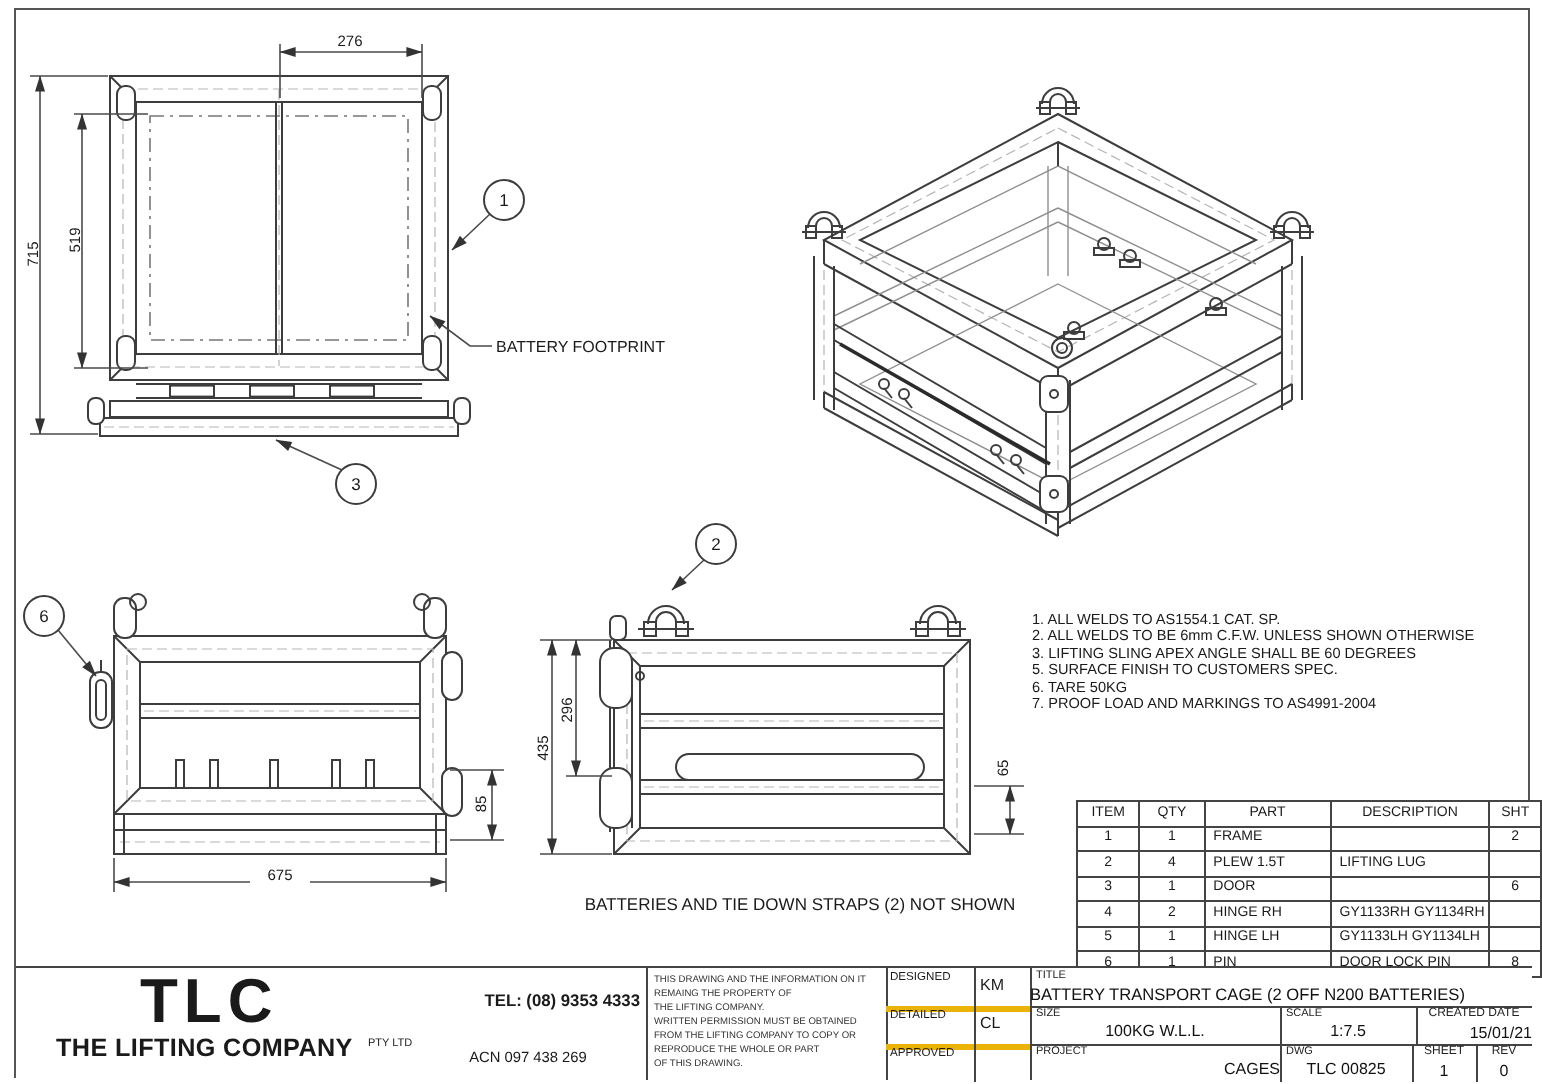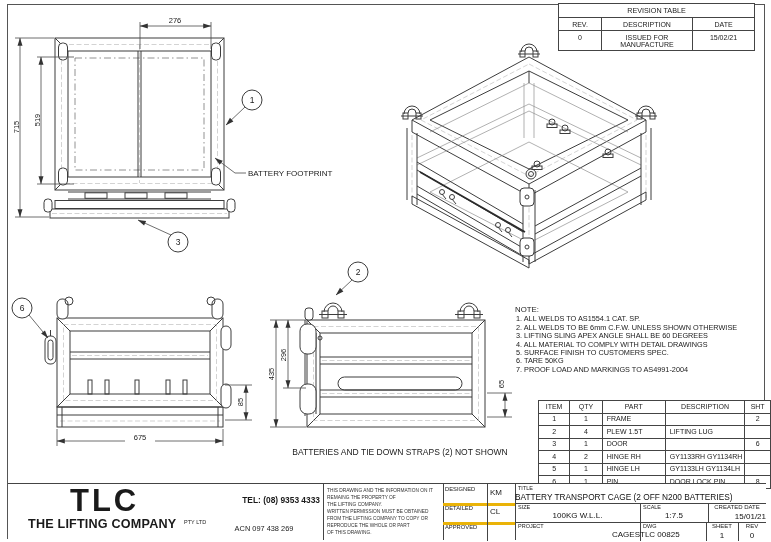--- a/index.html
+++ b/index.html
@@ -334,40 +334,25 @@
       <g>
         <line class="dim" x1="352" y1="280" x2="336" y2="295" marker-end="url(#ar)"></line>
         <circle class="sf" cx="358" cy="272" r="10"></circle>
         <text class="bal" x="358" y="275">2</text>
       </g>
     </g>
 
     <text class="cap" x="400" y="455" text-anchor="middle">BATTERIES AND TIE DOWN STRAPS (2) NOT SHOWN</text>
   </svg>
 
-  <div id="revtab" class="ovl">
-    <div class="t">REVISION TABLE</div>
-    <div class="r">
-      <div class="c1">REV.</div>
-      <div class="c2">DESCRIPTION</div>
-      <div class="c3">DATE</div>
-    </div>
-    <div class="r">
-      <div class="c1">0</div>
-      <div class="c2">ISSUED FOR MANUFACTURE</div>
-      <div class="c3">15/02/21</div>
-    </div>
-  </div>
 
   <div id="notes" class="ovl">
-    <div class="hd">NOTE:</div>
     <div class="it">1. ALL WELDS TO AS1554.1 CAT. SP.</div>
     <div class="it">2. ALL WELDS TO BE 6mm C.F.W. UNLESS SHOWN OTHERWISE</div>
     <div class="it">3. LIFTING SLING APEX ANGLE SHALL BE 60 DEGREES</div>
-    <div class="it">4. ALL MATERIAL TO COMPLY WITH DETAIL DRAWINGS</div>
     <div class="it">5. SURFACE FINISH TO CUSTOMERS SPEC.</div>
     <div class="it">6. TARE 50KG</div>
     <div class="it">7. PROOF LOAD AND MARKINGS TO AS4991-2004</div>
   </div>
 
   <table id="parts" class="ovl">
     <tbody>
         <tr>
       <th class="ca" style="width:28px">ITEM</th>
       <th class="ca" style="width:30px">QTY</th>
@@ -474,21 +459,21 @@
       <span class="cellab" style="left:0;right:0;top:1px;text-align:center;font-size:6px">CREATED DATE</span>
       <span class="cellval" style="left:0;right:0;top:9px;text-align:right">15/01/21</span>
     </div>
 
     <div style="position:absolute;left:507px;top:38px;width:125px;height:19px;border-right:1px solid #444">
       <span class="cellab" style="left:3px;top:1px">PROJECT</span>
       <span class="cellval" style="left:0;right:0;top:8px;text-align:right">CAGES</span>
     </div>
     <div style="position:absolute;left:632px;top:38px;width:66px;height:19px;border-right:1px solid #444">
       <span class="cellab" style="left:3px;top:1px">DWG</span>
-      <span class="cellval" style="left:0;right:0;top:8px;">TLC 00825</span>
+      <span class="cellval" style="left:0;right:0;top:8px;text-align:center">TLC 00825</span>
     </div>
     <div style="position:absolute;left:698px;top:38px;width:32px;height:19px;border-right:1px solid #444">
       <span class="cellab" style="left:0;right:0;top:1px;text-align:center;font-size:6px">SHEET</span>
       <span class="cellval" style="left:0;right:0;top:9px;text-align:center">1</span>
     </div>
     <div style="position:absolute;left:730px;top:38px;width:28px;height:19px;">
       <span class="cellab" style="left:0;right:0;top:1px;text-align:center;font-size:6px">REV</span>
       <span class="cellval" style="left:0;right:0;top:9px;text-align:center">0</span>
     </div>
   </div>

